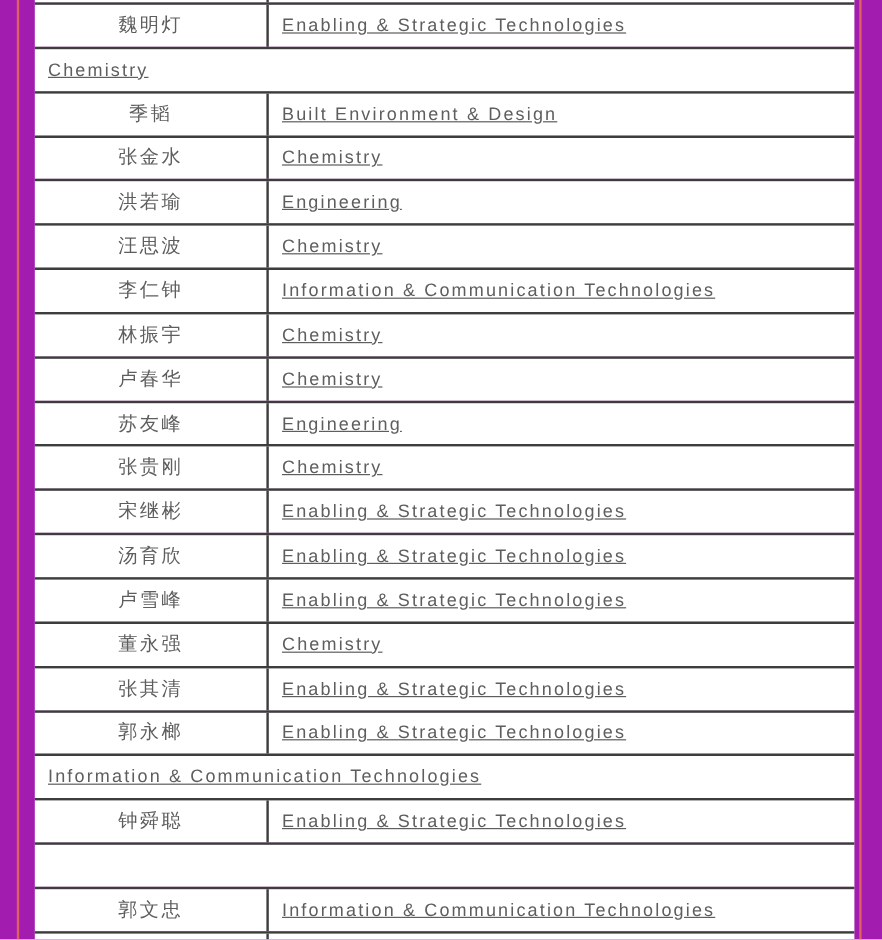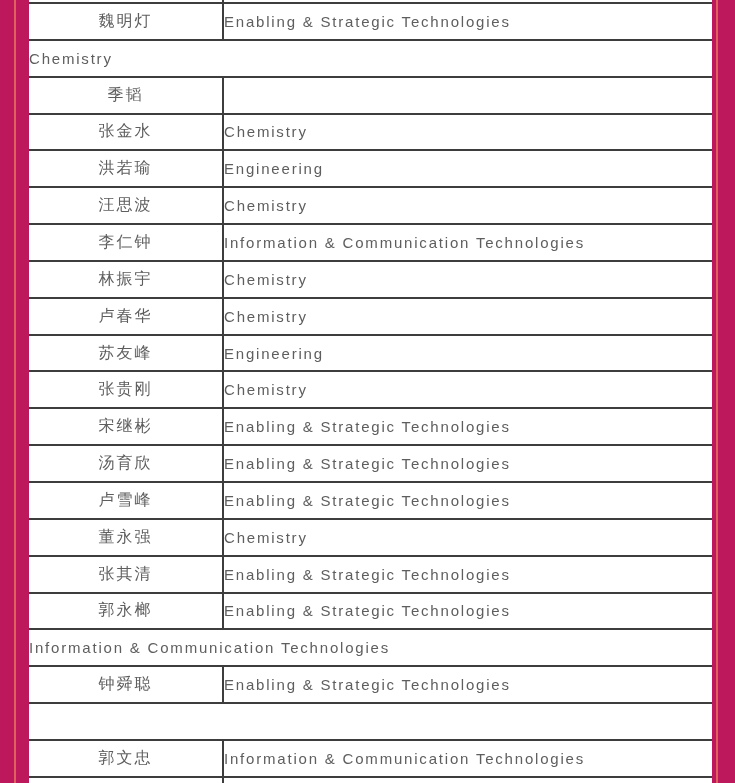--- a/index.html
+++ b/index.html
@@ -5,21 +5,21 @@
   html, body {
     margin: 0;
     padding: 0;
     background: #ffffff;
     font-family: "Liberation Sans", "DejaVu Sans", sans-serif;
   }
   .page {
     position: relative;
     width: 735px;
     height: 783px;
-    background: #be185d;
+    background: #a21caf;
     overflow: hidden;
   }
   .accent-line {
     position: absolute;
     top: 0;
     width: 2px;
     height: 783px;
     background: #e05f5f;
   }
   .accent-left  { left: 14px; }
@@ -55,25 +55,27 @@
     font-size: 16px;
     letter-spacing: 2px;
     color: #5e5e5e;
     white-space: nowrap;
     overflow: hidden;
   }
   .cell-field {
     flex: 1;
     display: flex;
     align-items: center;
+    padding-left: 11px;
     font-size: 15px;
     letter-spacing: 1.8px;
     color: #5e5e5e;
     white-space: nowrap;
     overflow: hidden;
+    text-decoration: underline;
   }
 </style>
 </head>
 <body>
 
 <div class="page">
   <div class="accent-line accent-left"></div>
   <div class="accent-line accent-right"></div>
 
   <div class="table">
@@ -84,20 +86,21 @@
 
     <div class="row">
         <div class="cell-name">魏明灯</div>
         <div class="cell-field">Enabling &amp; Strategic Technologies</div>
       </div>
       <div class="row">
         <div class="cell-field">Chemistry</div>
       </div>
       <div class="row">
         <div class="cell-name">季韬</div>
+        <div class="cell-field">Built Environment &amp; Design</div>
       </div>
       <div class="row">
         <div class="cell-name">张金水</div>
         <div class="cell-field">Chemistry</div>
       </div>
       <div class="row">
         <div class="cell-name">洪若瑜</div>
         <div class="cell-field">Engineering</div>
       </div>
       <div class="row">

